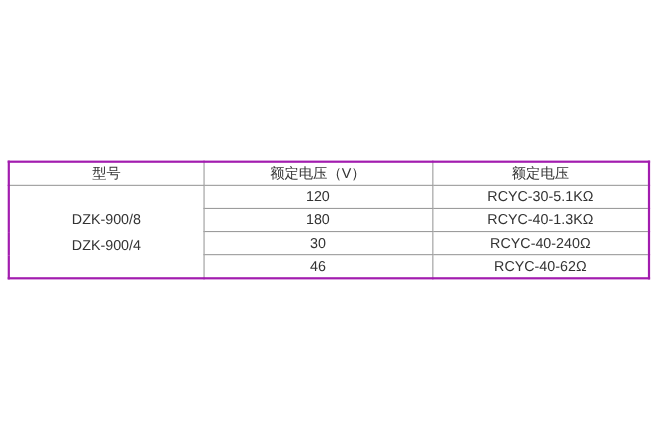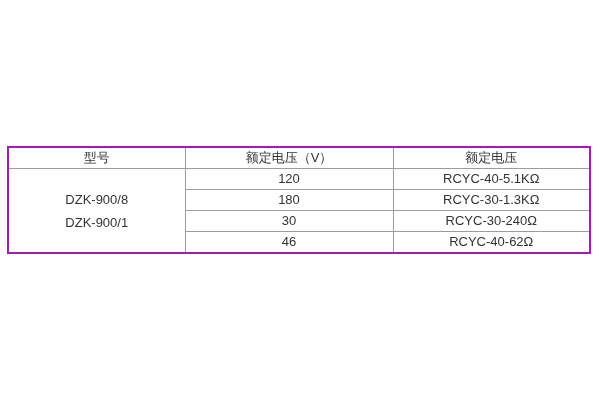--- a/index.html
+++ b/index.html
@@ -65,32 +65,32 @@
         <tr>
           <th>型号</th>
           <th>额定电压（V）</th>
           <th>额定电压</th>
         </tr>
       </thead>
       <tbody>
         <tr>
           <td class="model-cell" rowspan="4">
             <div>DZK-900/8</div>
-            <div>DZK-900/1</div>
+            <div>DZK-900/4</div>
           </td>
           <td>120</td>
-          <td>RCYC-40-5.1KΩ</td>
+          <td>RCYC-30-5.1KΩ</td>
         </tr>
         <tr>
           <td>180</td>
-          <td>RCYC-30-1.3KΩ</td>
+          <td>RCYC-40-1.3KΩ</td>
         </tr>
         <tr>
           <td>30</td>
-          <td>RCYC-30-240Ω</td>
+          <td>RCYC-40-240Ω</td>
         </tr>
         <tr>
           <td>46</td>
           <td>RCYC-40-62Ω</td>
         </tr>
       </tbody>
     </table>
   </div>
 </div>
 

